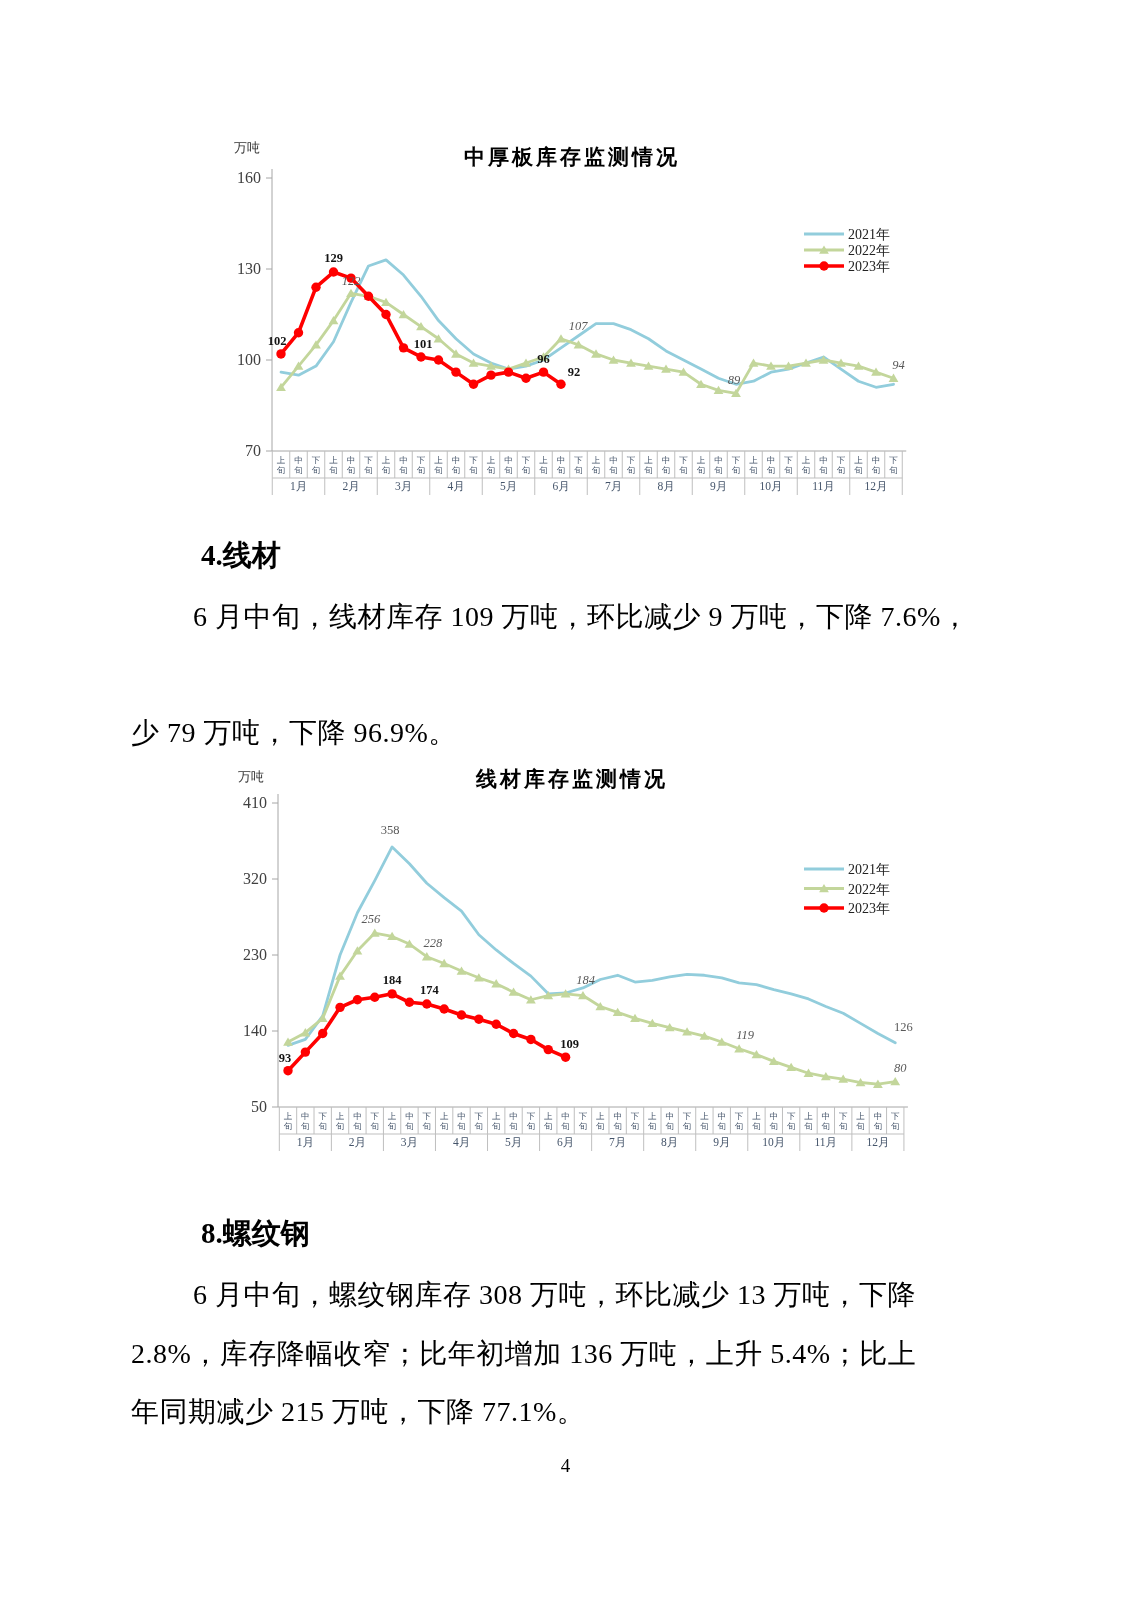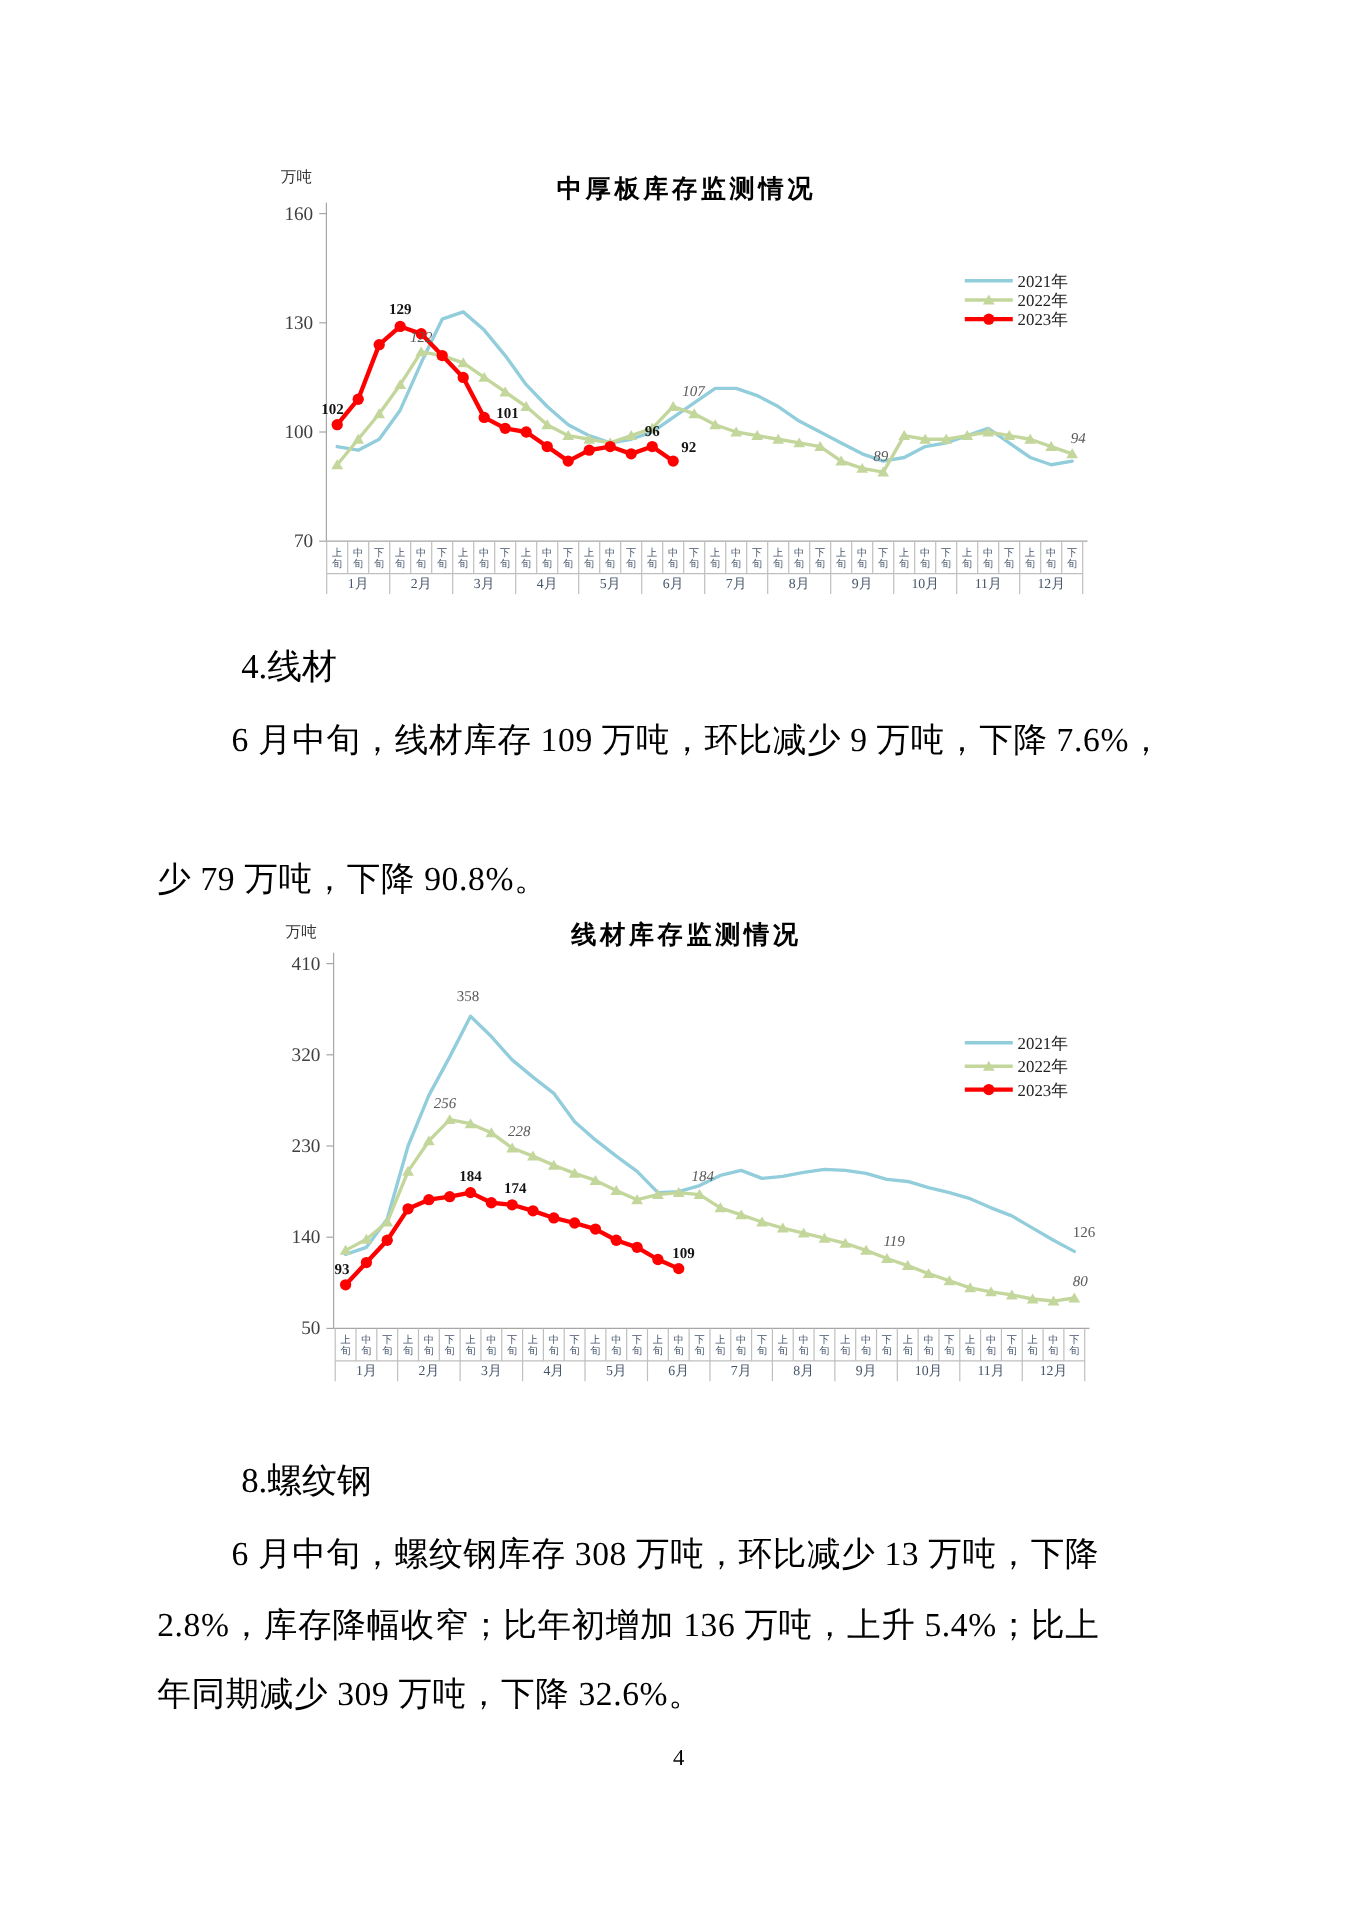--- a/index.html
+++ b/index.html
@@ -20,21 +20,21 @@
   .c-month{font-size:11.5px;fill:#44546a;}
   .c-period{font-size:8.5px;fill:#44546a;}
   .c-legend{font-size:14px;fill:#222;}
   .axis{stroke:#a6a6a6;stroke-width:1;}
   .tick{stroke:#bfbfbf;stroke-width:1;}
   .lbl-plain{font-size:12.5px;fill:#595959;}
   .lbl-italic{font-size:12.5px;font-style:italic;fill:#595959;}
   .lbl-bold{font-size:12.5px;font-weight:bold;fill:#141414;}
   .heading{
     position:absolute;left:201px;
-    font-size:29px;font-weight:normal;white-space:nowrap;
+    font-size:29px;font-weight:bold;white-space:nowrap;
   }
   .para-line{
     position:absolute;left:131px;
     font-size:28px;white-space:nowrap;letter-spacing:0.5px;
   }
   .para-line.indent{left:193px;}
   .page-num{
     position:absolute;top:1455px;left:0;width:100%;
     text-align:center;font-size:19px;
   }
@@ -392,21 +392,21 @@
         <path d="M824 883.9L828.9 892.2L819.1 892.2Z" fill="#C3D69B"></path>
         <text x="848" y="893.5" class="c-legend">2022年</text>
         <line x1="804" y1="908" x2="844" y2="908" stroke="#FF0000" stroke-width="3.6"></line>
         <circle cx="824" cy="908" r="4.7" fill="#FF0000"></circle>
         <text x="848" y="913" class="c-legend">2023年</text>
       </g>
     </svg>
 
   <div class="heading" style="top:536px">4.线材</div>
   <div class="para-line indent" style="top:598px">6 月中旬，线材库存 109 万吨，环比减少 9 万吨，下降 7.6%，</div>
-  <div class="para-line" style="top:714px">少 79 万吨，下降 90.8%。</div>
+  <div class="para-line" style="top:714px">少 79 万吨，下降 96.9%。</div>
 
   <div class="heading" style="top:1214px">8.螺纹钢</div>
   <div class="para-line indent" style="top:1276px">6 月中旬，螺纹钢库存 308 万吨，环比减少 13 万吨，下降</div>
   <div class="para-line" style="top:1335px">2.8%，库存降幅收窄；比年初增加 136 万吨，上升 5.4%；比上</div>
-  <div class="para-line" style="top:1393px">年同期减少 309 万吨，下降 32.6%。</div>
+  <div class="para-line" style="top:1393px">年同期减少 215 万吨，下降 77.1%。</div>
 
   <div class="page-num">4</div>
 </div>
 
 </body></html>

